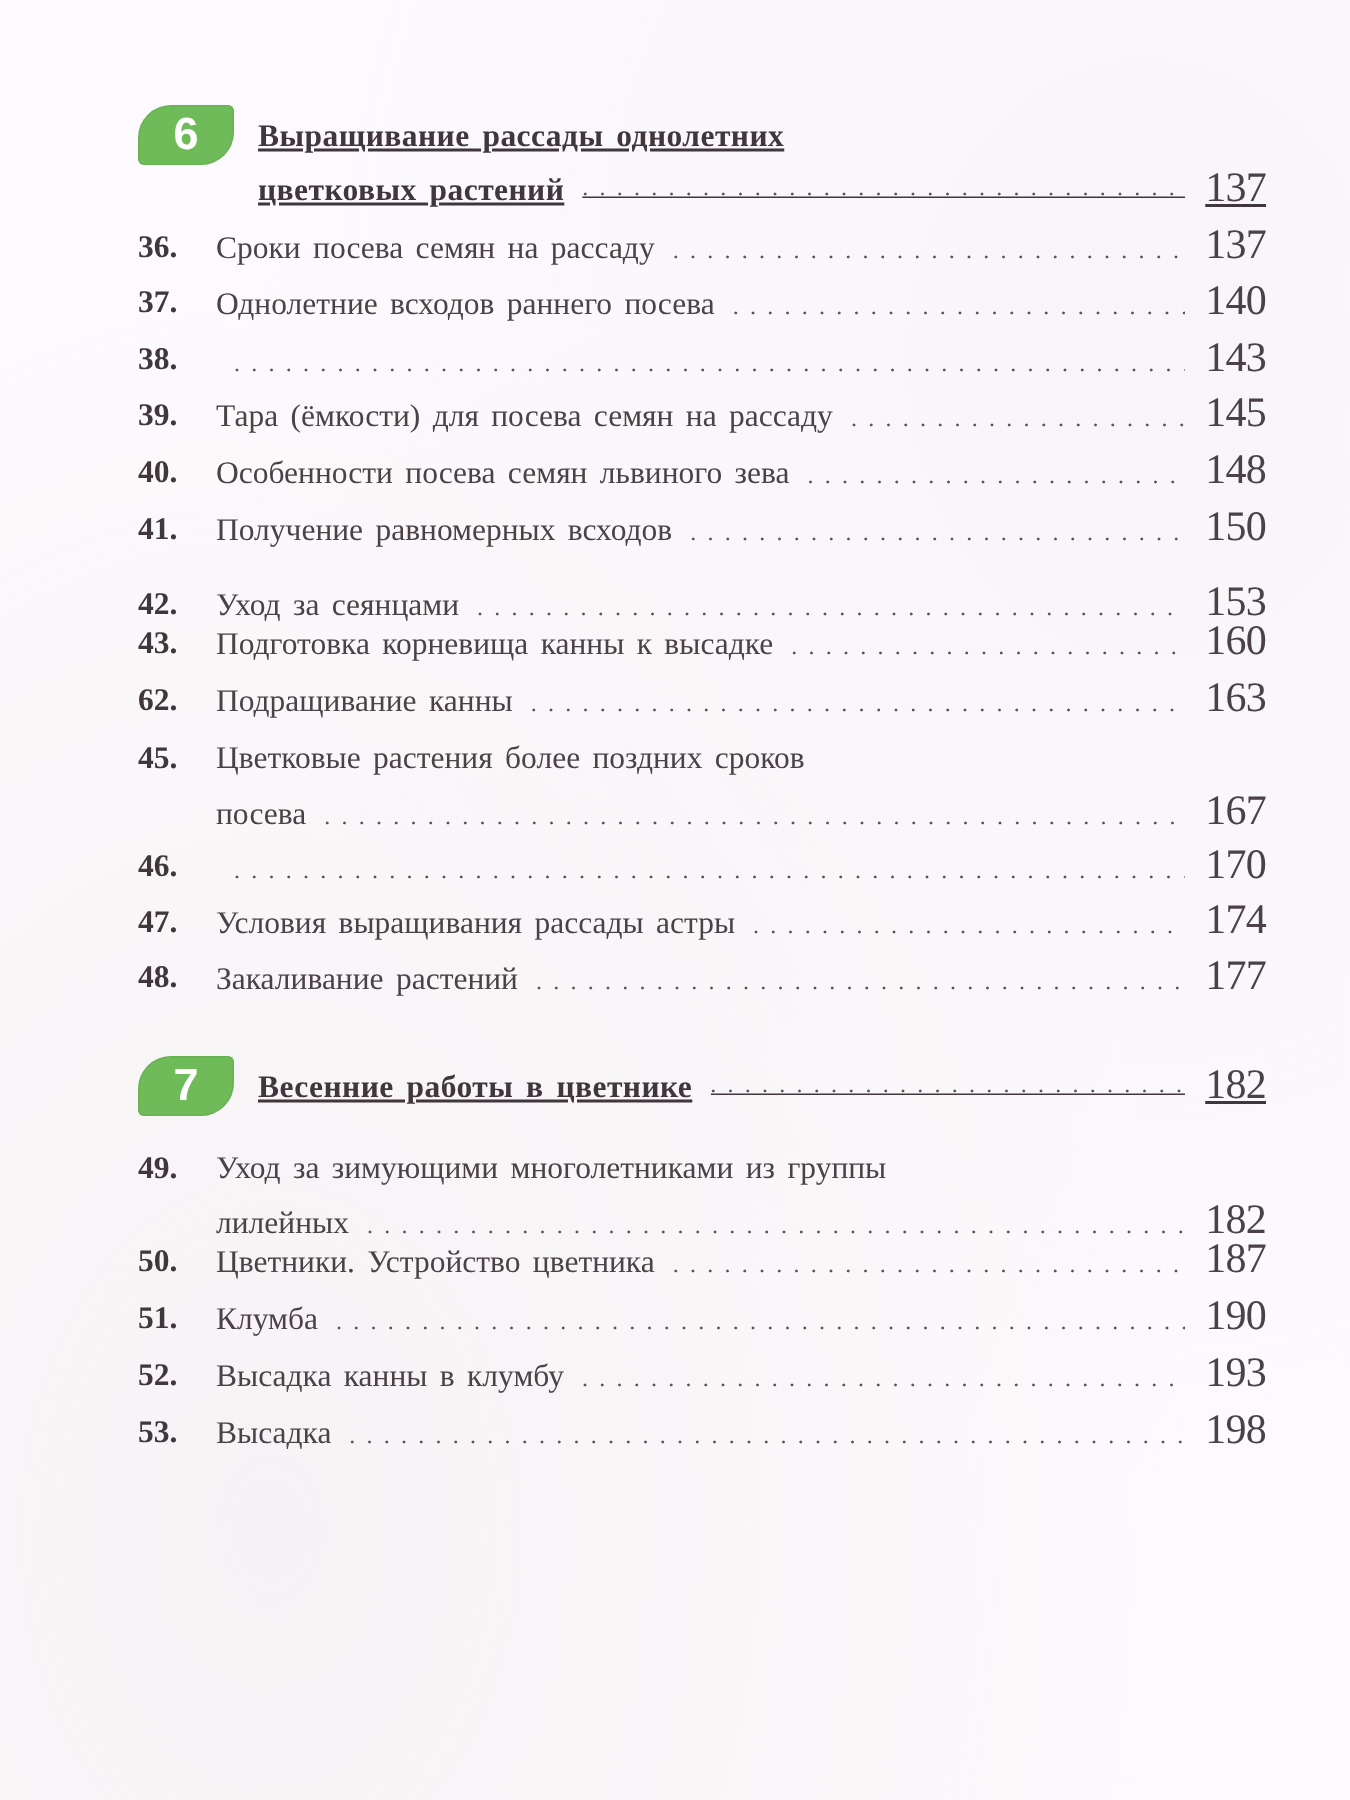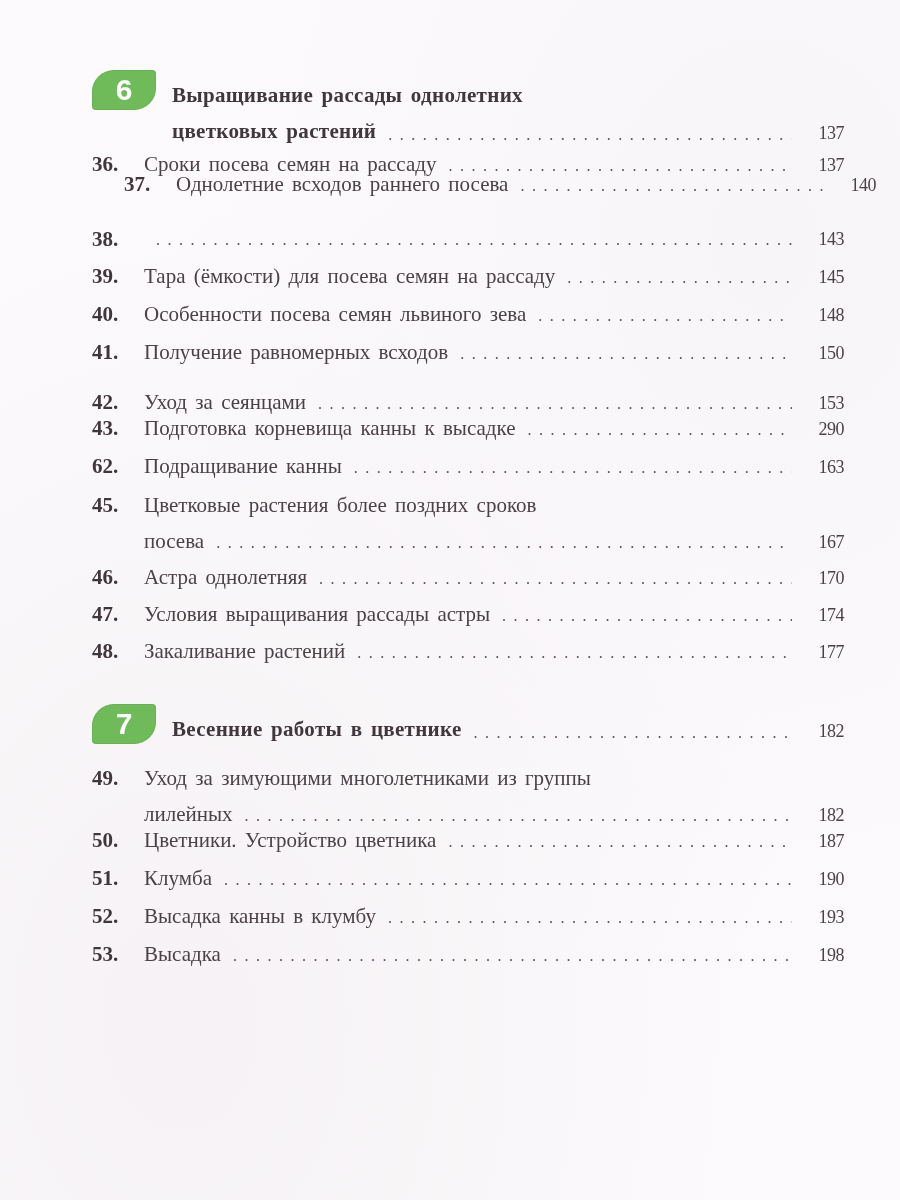--- a/index.html
+++ b/index.html
@@ -49,36 +49,37 @@
       left: 80px;
       right: 0;
       font-weight: bold;
       font-size: 21px;
       color: #3f373b;
       letter-spacing: 0.3px;
       word-spacing: 3px;
     }
     .title-line {
       display: flex;
-      align-items: flex-end;
+      align-items: center;
       height: 36px;
+      text-decoration: underline;
     }
     .dots {
       flex: 1;
       overflow: hidden;
       white-space: nowrap;
       font-weight: normal;
       letter-spacing: 7.5px;
       color: #5a5256;
       margin: 0 14px 0 12px;
       font-size: 16px;
     }
     .page-num {
       font-weight: normal;
-      font-size: 18px;
+      font-size: 28px;
       color: #4a4246;
       min-width: 38px;
       text-align: right;
       letter-spacing: -0.5px;
     }
     .entry {
       position: absolute;
       left: 92px;
       width: 752px;
       font-size: 21px;
@@ -134,21 +135,21 @@
     <span class="num">36.</span>
     <div class="body">
         <div class="line">
       <span class="text">Сроки посева семян на рассаду</span>
       <span class="dots">........................................................................................</span>
       <span class="page-num">137</span>
     </div>
       </div>
   </div>
 
-  <div class="entry" style="top:166px;margin-left:32px;">
+  <div class="entry" style="top:183px;">
     <span class="num">37.</span>
     <div class="body">
         <div class="line">
       <span class="text">Однолетние всходов раннего посева</span>
       <span class="dots">........................................................................................</span>
       <span class="page-num">140</span>
     </div>
       </div>
   </div>
 
@@ -205,21 +206,21 @@
     </div>
       </div>
   </div>
 
   <div class="entry" style="top:410px;">
     <span class="num">43.</span>
     <div class="body">
         <div class="line">
       <span class="text">Подготовка корневища канны к высадке</span>
       <span class="dots">........................................................................................</span>
-      <span class="page-num">290</span>
+      <span class="page-num">160</span>
     </div>
       </div>
   </div>
 
   <div class="entry" style="top:448px;">
     <span class="num">62.</span>
     <div class="body">
         <div class="line">
       <span class="text">Подращивание канны</span>
       <span class="dots">........................................................................................</span>
@@ -239,21 +240,20 @@
         <span class="dots">........................................................................................</span>
         <span class="page-num">167</span>
       </div>
     </div>
   </div>
 
   <div class="entry" style="top:559px;">
     <span class="num">46.</span>
     <div class="body">
         <div class="line">
-      <span class="text">Астра однолетняя</span>
       <span class="dots">........................................................................................</span>
       <span class="page-num">170</span>
     </div>
       </div>
   </div>
 
   <div class="entry" style="top:596px;">
     <span class="num">47.</span>
     <div class="body">
         <div class="line">

